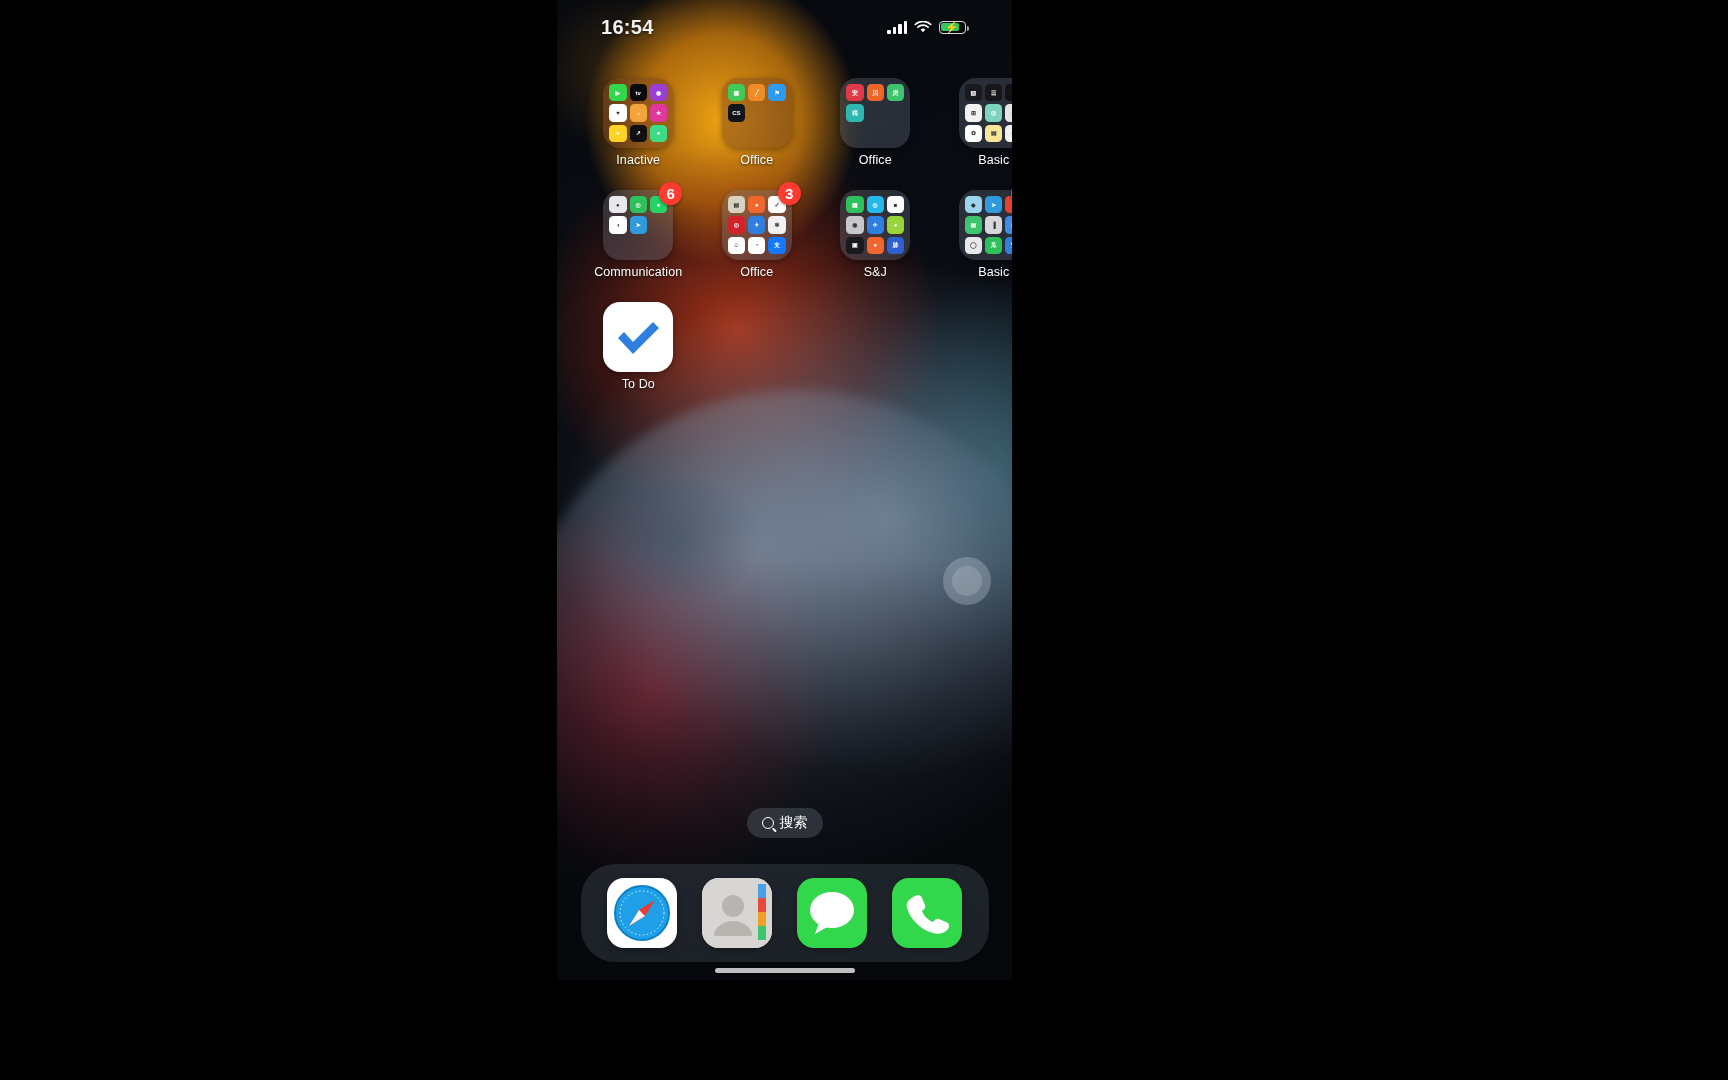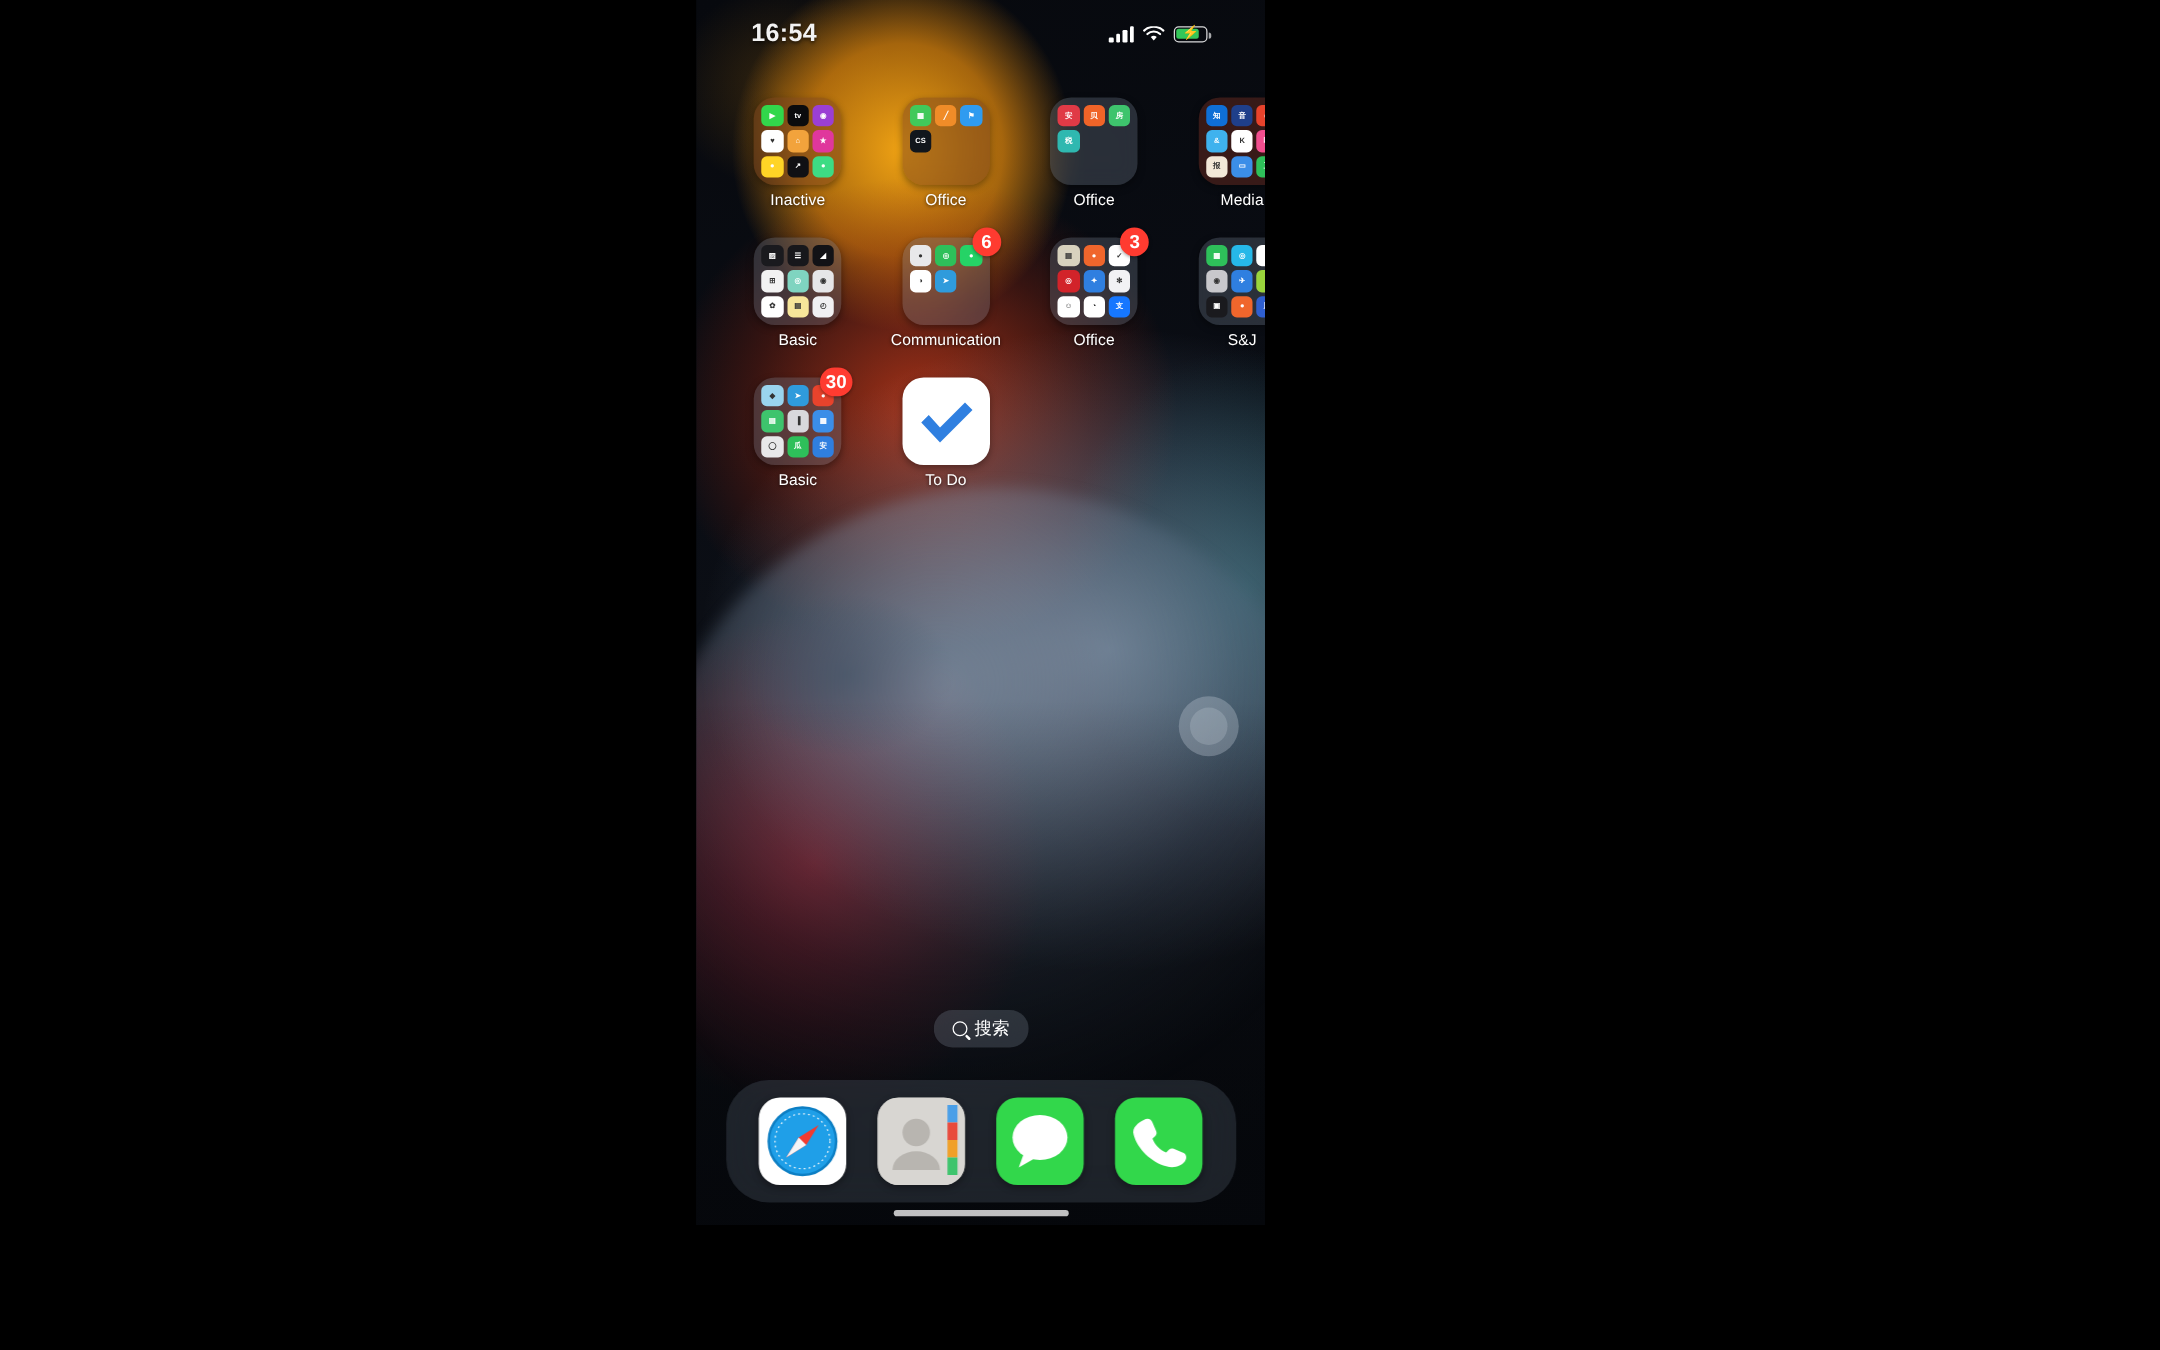--- a/index.html
+++ b/index.html
@@ -308,36 +308,20 @@
               <div class="mini" style="background: rgb(224, 58, 70); color: rgb(255, 255, 255);">安</div>
               <div class="mini" style="background: rgb(240, 100, 40); color: rgb(255, 255, 255);">贝</div>
               <div class="mini" style="background: rgb(62, 196, 109); color: rgb(255, 255, 255);">房</div>
               <div class="mini" style="background: rgb(47, 184, 176); color: rgb(255, 255, 255);">税</div>
             </div>
           </div>
           <div class="app-label">Office</div>
         </div>
         <div class="cell">
           <div class="icon-wrap">
-            <div class="folder warmdeep">
-              <div class="mini" style="background: rgb(15, 111, 214); color: rgb(255, 255, 255);">知</div>
-              <div class="mini" style="background: rgb(31, 63, 138); color: rgb(255, 255, 255);">音</div>
-              <div class="mini" style="background: rgb(232, 67, 44); color: rgb(255, 255, 255);">◉</div>
-              <div class="mini" style="background: rgb(63, 178, 238); color: rgb(255, 255, 255);">&amp;</div>
-              <div class="mini" style="background: rgb(255, 255, 255); color: rgb(51, 51, 51);">K</div>
-              <div class="mini" style="background: rgb(242, 78, 142); color: rgb(255, 255, 255);">哔</div>
-              <div class="mini" style="background: rgb(242, 232, 216); color: rgb(51, 51, 51);">报</div>
-              <div class="mini" style="background: rgb(59, 142, 232); color: rgb(255, 255, 255);">▭</div>
-              <div class="mini" style="background: rgb(46, 192, 90); color: rgb(255, 255, 255);">豆</div>
-            </div>
-          </div>
-          <div class="app-label">Media</div>
-        </div>
-        <div class="cell">
-          <div class="icon-wrap">
             <div class="folder">
               <div class="mini" style="background: rgb(26, 26, 30); color: rgb(255, 255, 255);">▨</div>
               <div class="mini" style="background: rgb(23, 23, 27); color: rgb(255, 255, 255);">☰</div>
               <div class="mini" style="background: rgb(18, 18, 22); color: rgb(255, 255, 255);">◢</div>
               <div class="mini" style="background: rgb(242, 242, 242); color: rgb(51, 51, 51);">⊞</div>
               <div class="mini" style="background: rgb(127, 212, 192); color: rgb(255, 255, 255);">◎</div>
               <div class="mini" style="background: rgb(230, 230, 232); color: rgb(51, 51, 51);">◉</div>
               <div class="mini" style="background: rgb(255, 255, 255); color: rgb(51, 51, 51);">✿</div>
               <div class="mini" style="background: rgb(247, 230, 154); color: rgb(51, 51, 51);">▤</div>
               <div class="mini" style="background: rgb(240, 240, 242); color: rgb(51, 51, 51);">◴</div>

